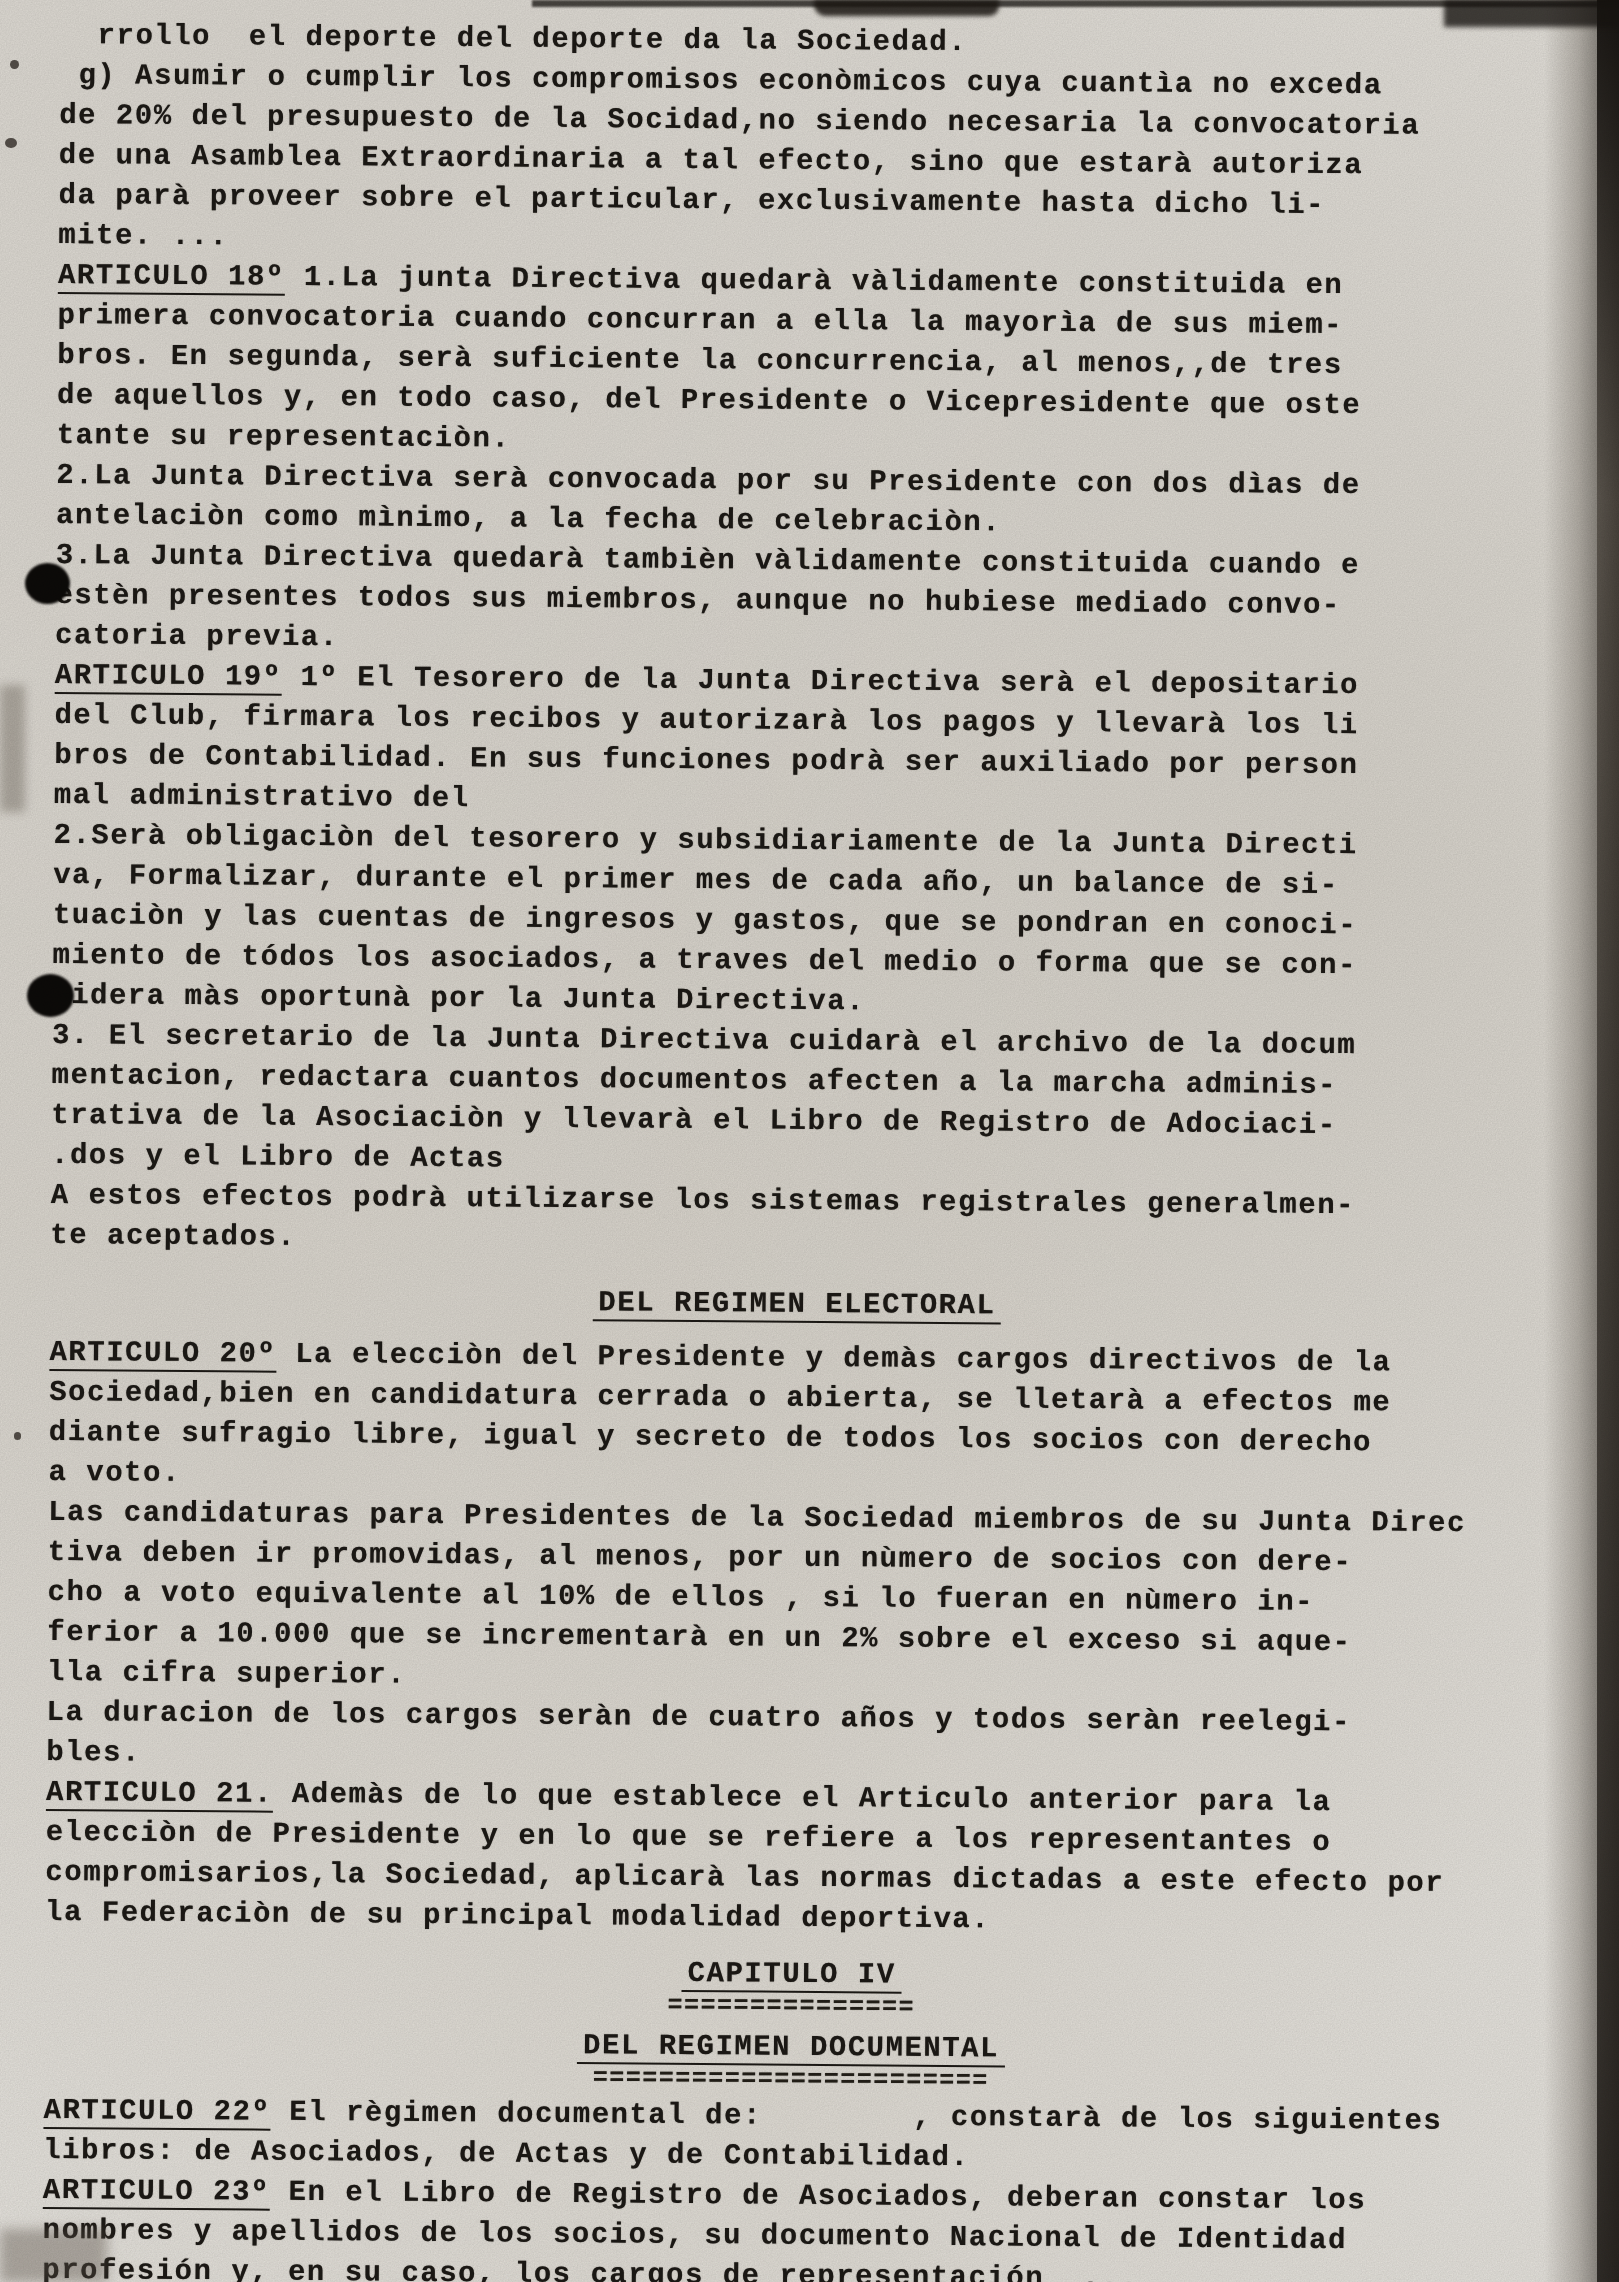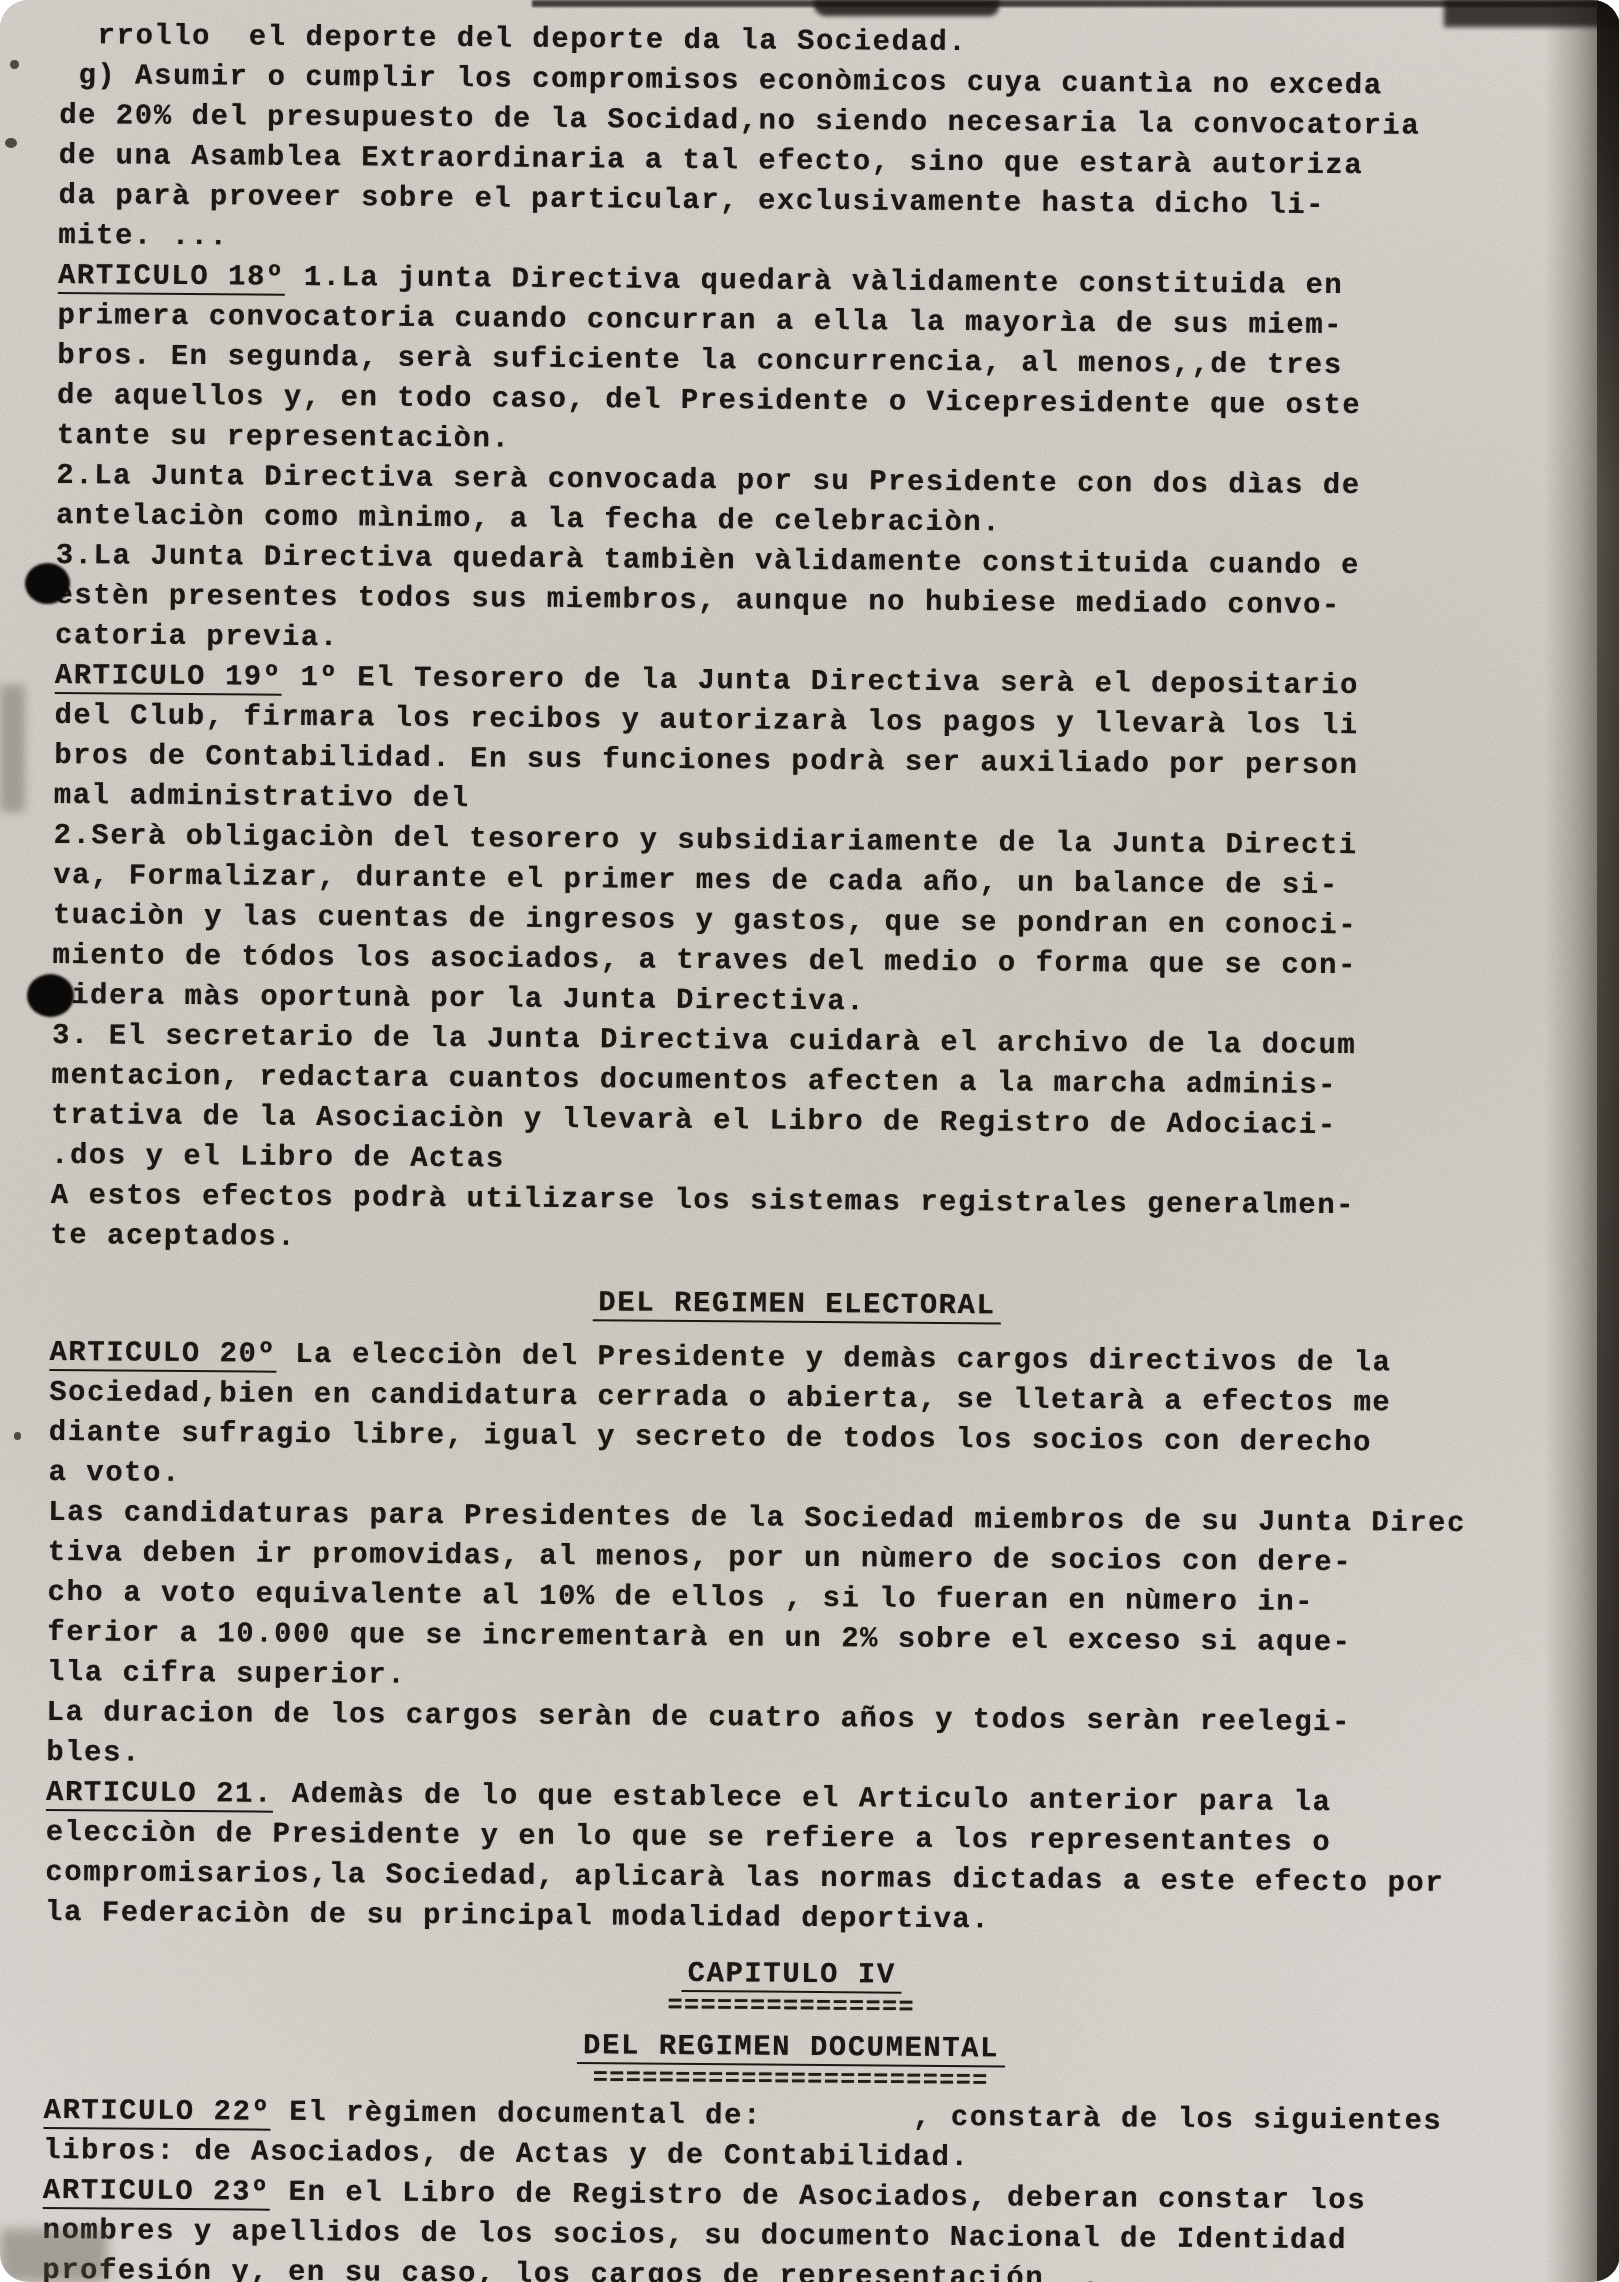--- a/index.html
+++ b/index.html
@@ -11,21 +11,20 @@
   .page {
     position: relative;
     width: 1620px; height: 2282px;
     overflow: hidden;
     background:
       radial-gradient(ellipse at 18% 12%, rgba(214,209,200,0.55), transparent 58%),
       radial-gradient(ellipse at 82% 38%, rgba(196,190,178,0.40), transparent 55%),
       radial-gradient(ellipse at 45% 78%, rgba(218,213,203,0.50), transparent 60%),
       radial-gradient(ellipse at 8% 55%, rgba(205,199,188,0.35), transparent 50%),
       #e9e6e0;
-    border-radius: 28px;
   }
   .text-body {
     position: absolute;
     left: 60px; top: 15.6px;
     width: 1494px;
     font-size: 29px;
     line-height: 40px;
     font-weight: 700;
     letter-spacing: 1.5px;
     color: #1d1a16;

